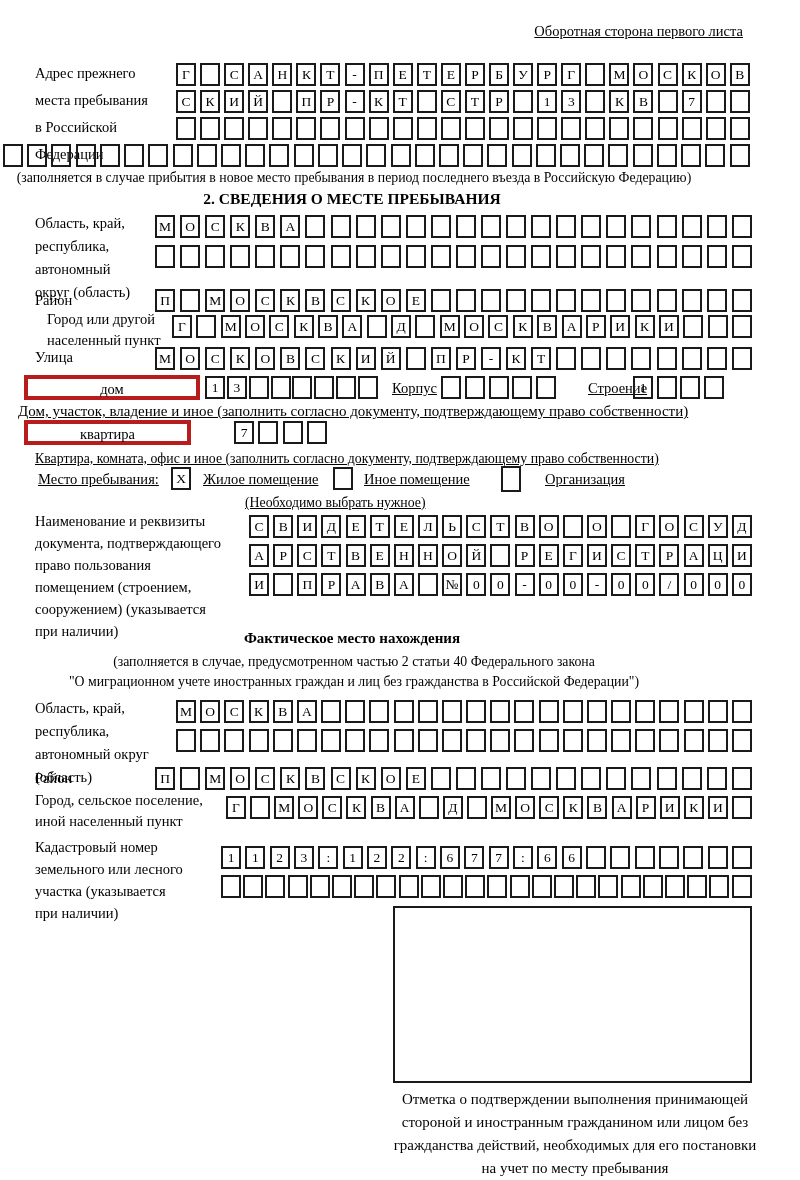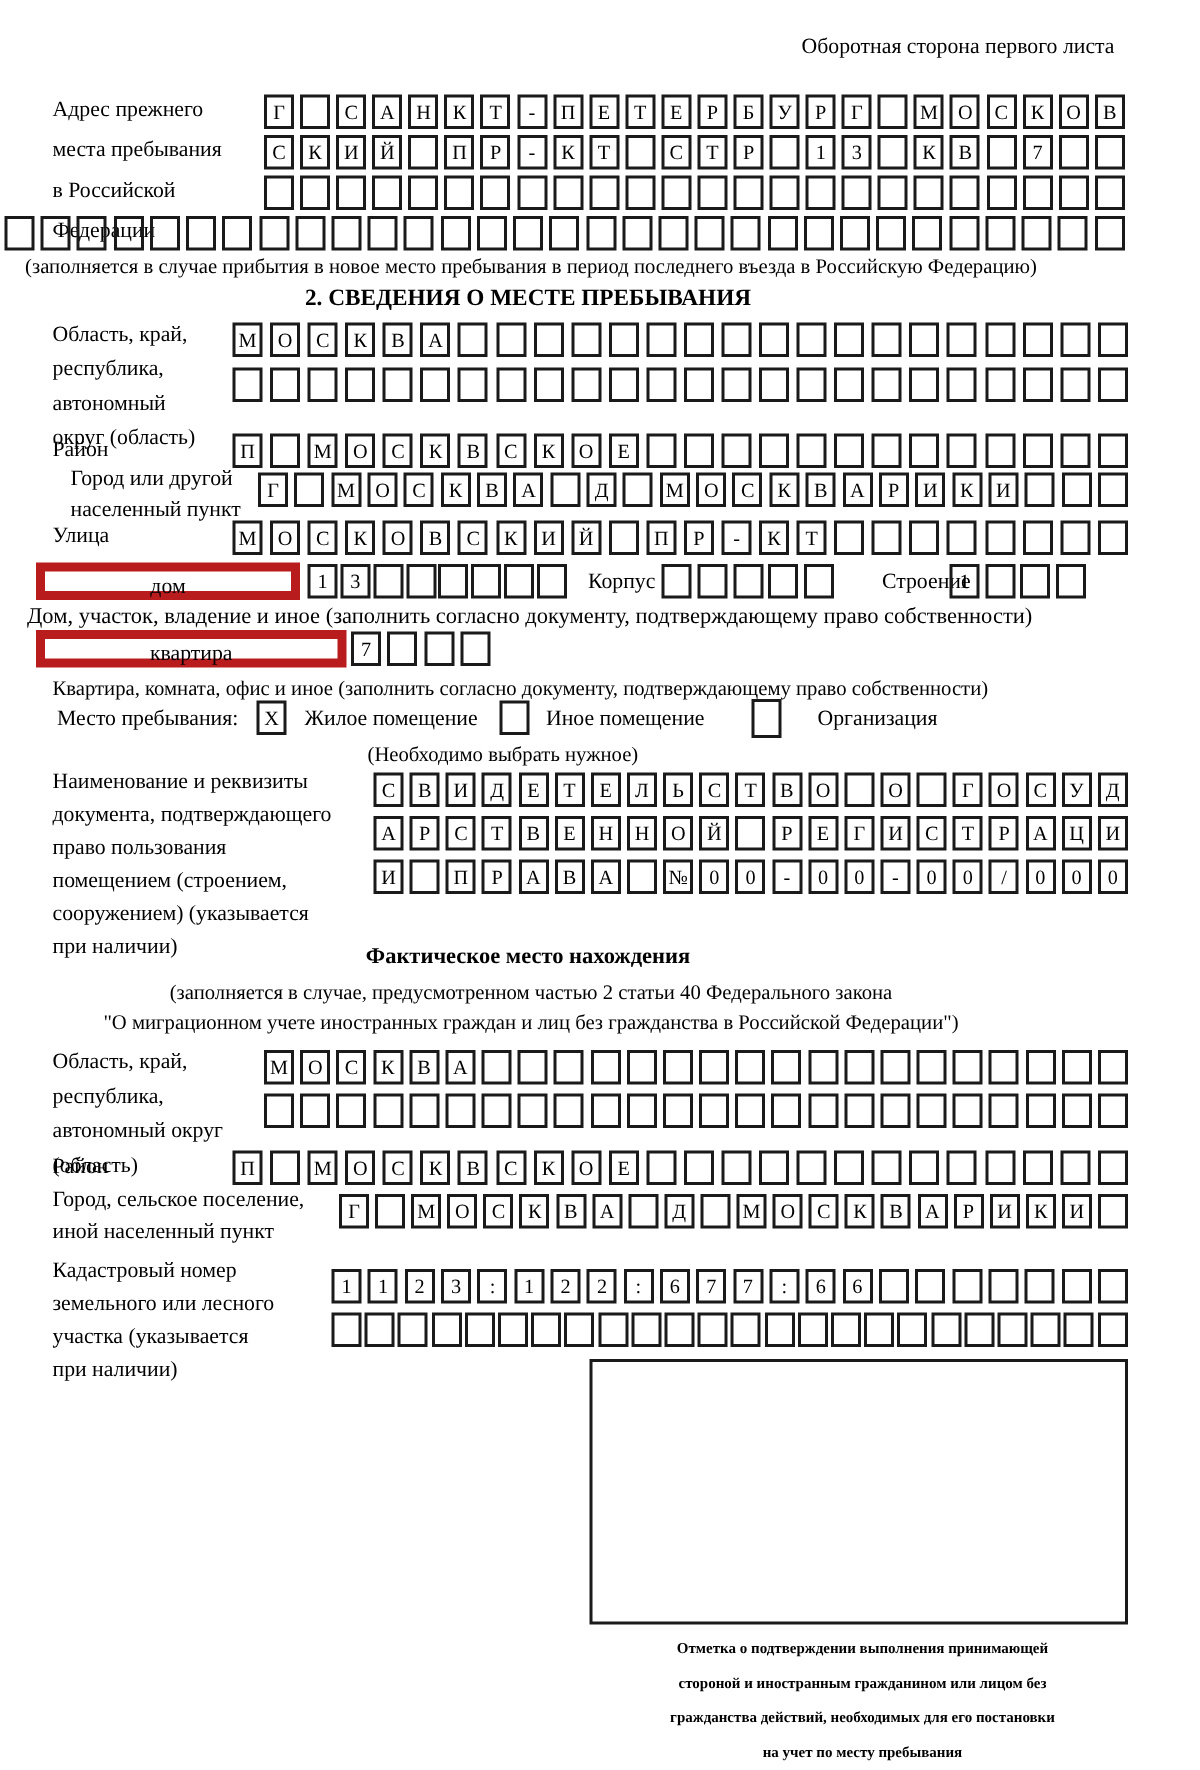--- a/index.html
+++ b/index.html
@@ -4,27 +4,27 @@
 <style>
   html,body{margin:0;padding:0;background:#fff;}
   body{width:800px;height:1180px;position:relative;color:#000;
        font-family:"Liberation Serif","DejaVu Serif",serif;}
   .lbl{position:absolute;font-size:14.5px;line-height:23px;white-space:pre-line;}
   .caption{position:absolute;left:0;width:708px;text-align:center;font-size:13.8px;}
   .title{position:absolute;left:0;width:704px;text-align:center;font-weight:bold;font-size:15.5px;}
   .cellrow{position:absolute;display:flex;justify-content:space-between;height:23px;}
   .cell{box-sizing:border-box;flex:0 0 20px;width:20px;height:23px;border:2px solid #1a1a1a;
         text-align:center;font-size:13.5px;line-height:19px;overflow:hidden;}
-  .boxlabel{position:absolute;box-sizing:border-box;border:6px solid #b91c1c;height:25px;
+  .boxlabel{position:absolute;box-sizing:border-box;border:4px solid #b91c1c;height:25px;
         text-align:center;font-size:14.5px;line-height:21px;}
   .checkbox{position:absolute;box-sizing:border-box;width:20px;height:23px;border:2px solid #1a1a1a;
         text-align:center;font-size:13.5px;line-height:19px;}
-  .inline-lbl{position:absolute;font-size:14.5px;line-height:23px;white-space:nowrap;}
+  .inline-lbl{position:absolute;font-size:14.5px;line-height:23px;white-space:nowrap;text-decoration:underline;}
   .stampbox{position:absolute;border:2px solid #1a1a1a;box-sizing:border-box;}
-  .stampnote{position:absolute;text-align:center;font-size:10px;line-height:23px;white-space:pre-line;font-weight:bold;}
+  .stampnote{position:absolute;text-align:center;font-size:15px;line-height:23px;white-space:pre-line;}
 </style>
 </head>
 <body>
 
 <div class="inline-lbl" style="top:20px;right:57px">Оборотная сторона первого листа</div>
 
 <div class="lbl" style="left:35px;top:60px;line-height:27px">Адрес прежнего
 места пребывания
 в Российской
 Федерации</div>
@@ -306,21 +306,21 @@
   </div>
 <div class="inline-lbl" style="left:588px;top:377px">Строение</div>
 <div class="cellrow" style="left:633px;top:376px;width:91px">
     <span class="cell">1</span>
     <span class="cell"></span>
     <span class="cell"></span>
     <span class="cell"></span>
   </div>
 <div class="inline-lbl" style="left:18px;top:400px;font-size:15px">Дом, участок, владение и иное (заполнить согласно документу, подтверждающему право собственности)</div>
 
-<div class="boxlabel" style="left:24px;top:420px;width:207px">квартира</div>
+<div class="boxlabel" style="left:24px;top:420px;width:167px">квартира</div>
 <div class="cellrow" style="left:234px;top:421px;width:93px">
     <span class="cell">7</span>
     <span class="cell"></span>
     <span class="cell"></span>
     <span class="cell"></span>
   </div>
 <div class="inline-lbl" style="left:35px;top:447px;font-size:13.8px">Квартира, комната, офис и иное (заполнить согласно документу, подтверждающему право собственности)</div>
 
 <div class="inline-lbl" style="left:38px;top:468px">Место пребывания:</div>
 <div class="checkbox" style="left:171px;top:467px">X</div>

